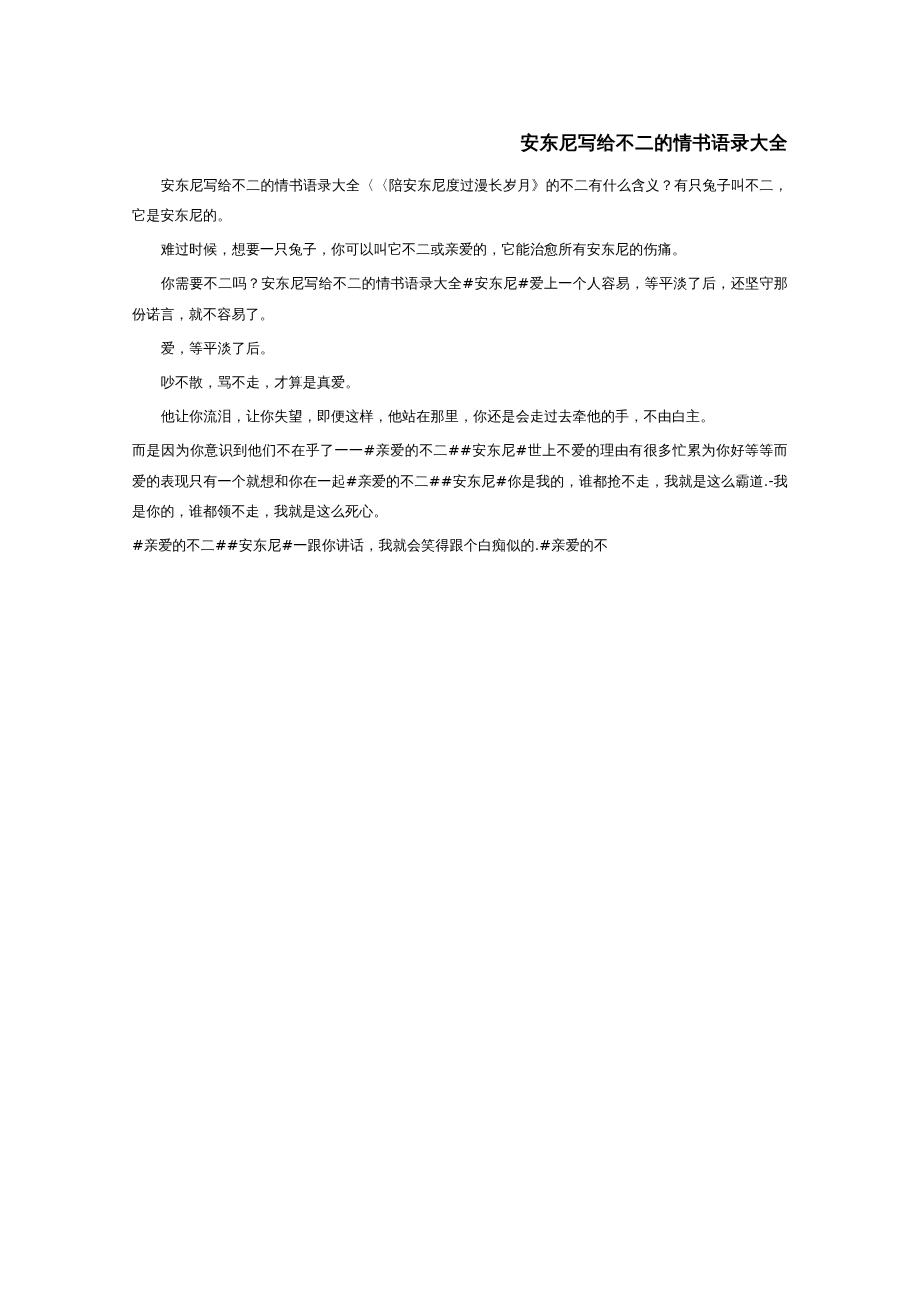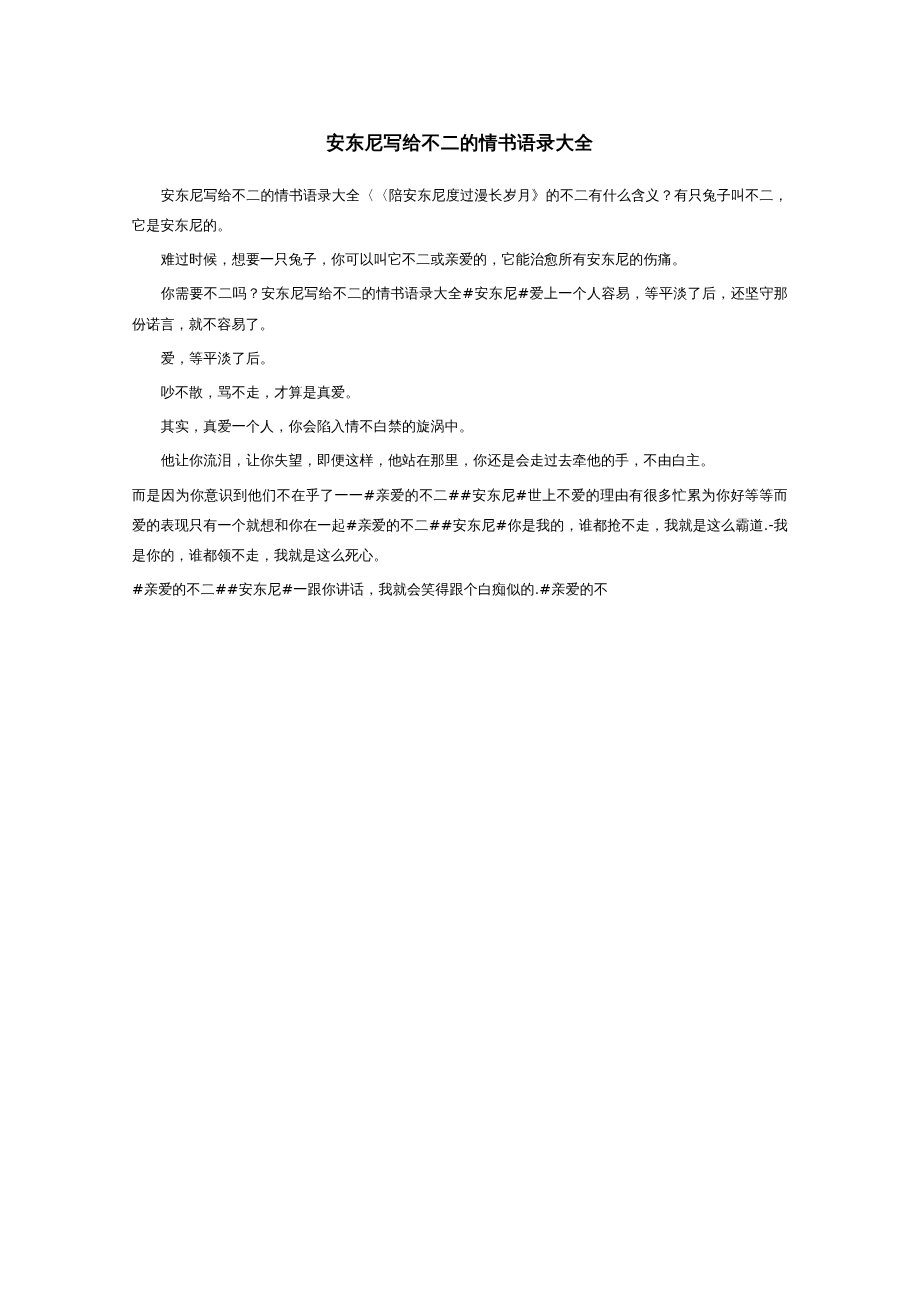--- a/index.html
+++ b/index.html
@@ -16,26 +16,26 @@
   }
   .page {
     position: relative;
     width: 920px;
     height: 1303px;
     background: #ffffff;
     box-sizing: border-box;
     padding: 128px 132px 40px 132px;
   }
   .doc-title {
-    text-align: center;
+    text-align: right;
     font-size: 18.5px;
     font-weight: bold;
     letter-spacing: 0.6px;
     line-height: 1.6;
-    margin: 0 0 22px 0;
+    margin: 0 0 12px 0;
   }
   .body-text p {
     margin: 0 0 4px 0;
     font-size: 14px;
     line-height: 2.16;
     text-align: justify;
     text-justify: inter-ideograph;
     letter-spacing: 0.2px;
   }
   .indent {
@@ -49,18 +49,17 @@
 <body>
 
 <div class="page">
   <div class="doc-title">安东尼写给不二的情书语录大全</div>
   <div class="body-text">
     <p class="indent">安东尼写给不二的情书语录大全〈〈陪安东尼度过漫长岁月》的不二有什么含义？有只兔子叫不二，它是安东尼的。</p>
     <p class="indent">难过时候，想要一只兔子，你可以叫它不二或亲爱的，它能治愈所有安东尼的伤痛。</p>
     <p class="indent">你需要不二吗？安东尼写给不二的情书语录大全#安东尼#爱上一个人容易，等平淡了后，还坚守那份诺言，就不容易了。</p>
     <p class="indent">爱，等平淡了后。</p>
     <p class="indent">吵不散，骂不走，才算是真爱。</p>
-    <p class="indent">其实，真爱一个人，你会陷入情不白禁的旋涡中。</p>
     <p class="indent">他让你流泪，让你失望，即便这样，他站在那里，你还是会走过去牵他的手，不由白主。</p>
     <p class="noindent">而是因为你意识到他们不在乎了一一#亲爱的不二##安东尼#世上不爱的理由有很多忙累为你好等等而爱的表现只有一个就想和你在一起#亲爱的不二##安东尼#你是我的，谁都抢不走，我就是这么霸道.-我是你的，谁都领不走，我就是这么死心。</p>
     <p class="noindent">#亲爱的不二##安东尼#一跟你讲话，我就会笑得跟个白痴似的.#亲爱的不</p>
   </div>
 </div>
 
 </body></html>

